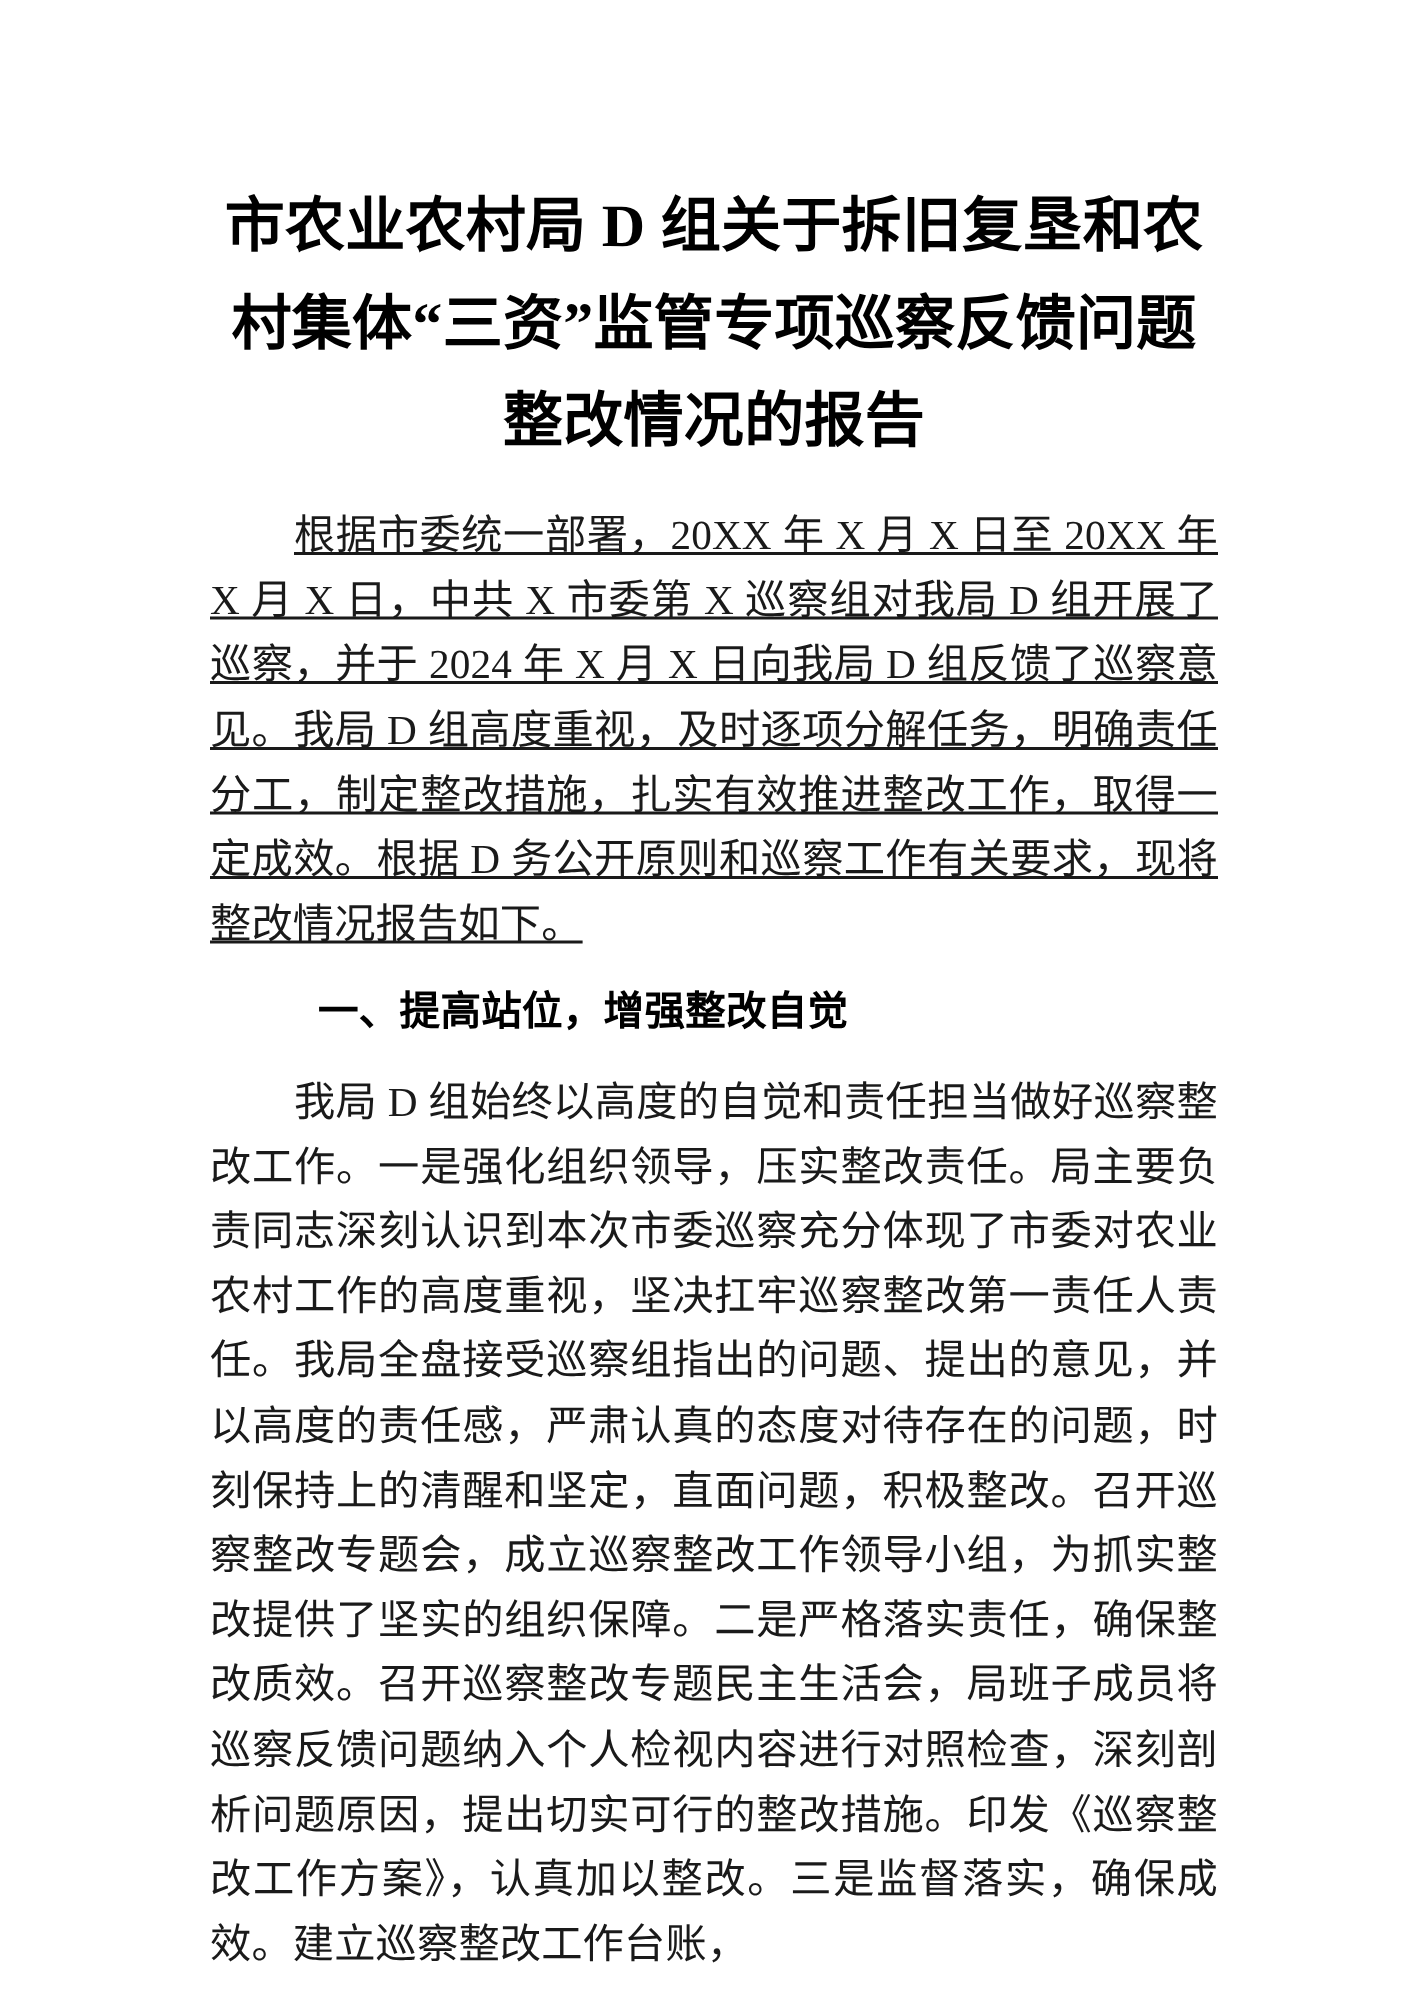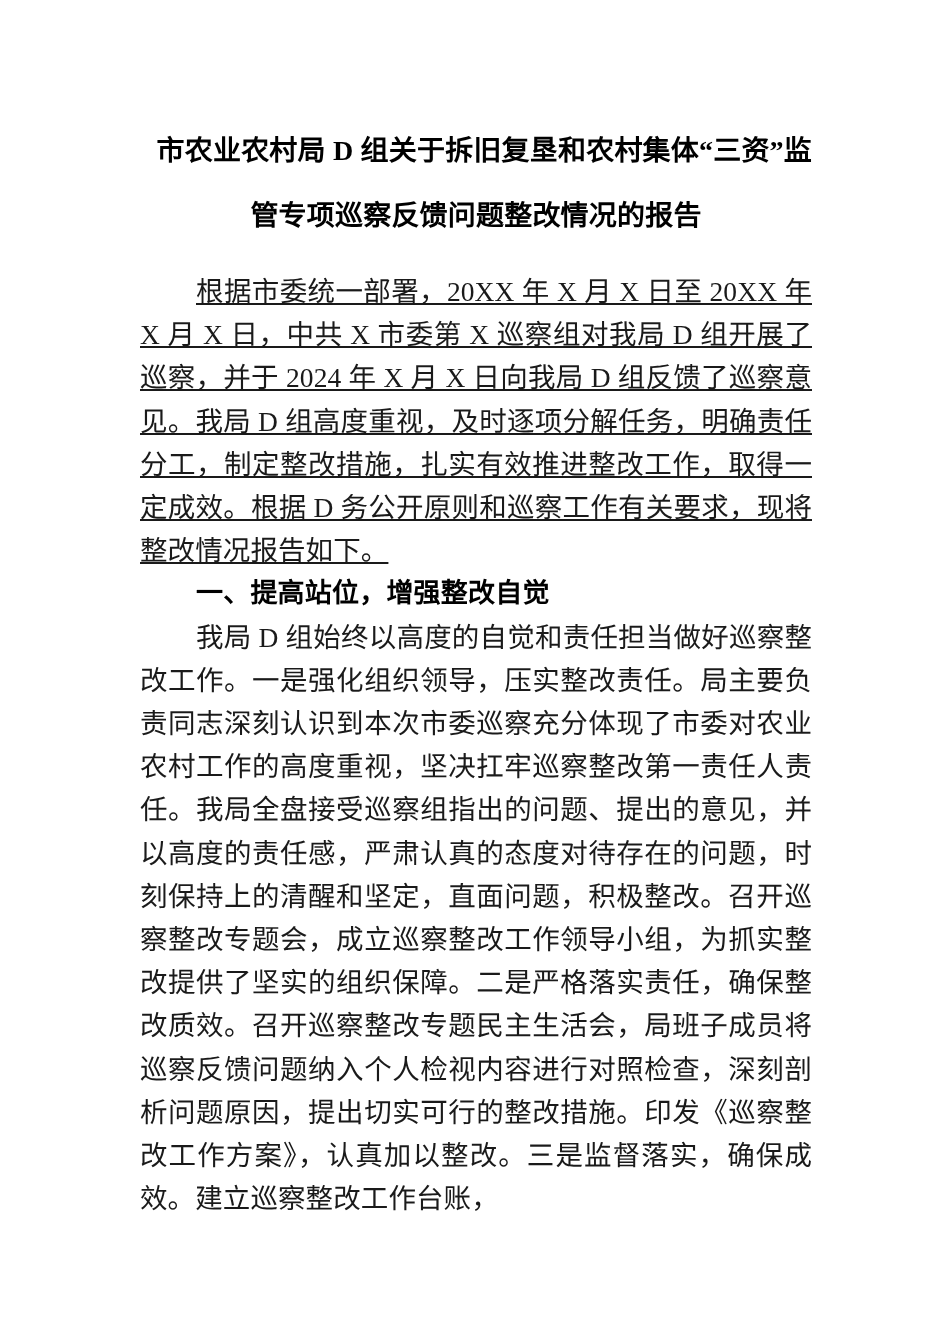--- a/index.html
+++ b/index.html
@@ -27,23 +27,23 @@
     top: 0;
     width: 672px;
   }
 
   
   .doc-title {
     margin: 0;
     padding: 118px 0 0 0;
     font-family: "Liberation Serif", "DejaVu Serif", serif;
     font-weight: bold;
-    font-size: 28px;
+    font-size: 40px;
     line-height: 65px;
-    text-align: right;
+    text-align: center;
     letter-spacing: 0.2px;
     color: #000000;
     text-align-last: center;
   }
 
   
   .para {
     margin: 0;
     font-family: "Liberation Serif", "DejaVu Serif", serif;
     font-size: 27.5px;
@@ -60,21 +60,21 @@
     text-indent: 56px;
   }
 
   .para-lead {
     margin-top: 22px;
     text-decoration: underline;
   }
 
   
   .section-heading {
-    margin: 0;
+    margin: 16px;
     font-family: "Liberation Sans", "DejaVu Sans", sans-serif;
     font-weight: bold;
     font-size: 27px;
     line-height: 43.2px;
     text-indent: 56px;
     text-align: left;
     color: #000000;
     letter-spacing: 0.2px;
   }
 </style>

